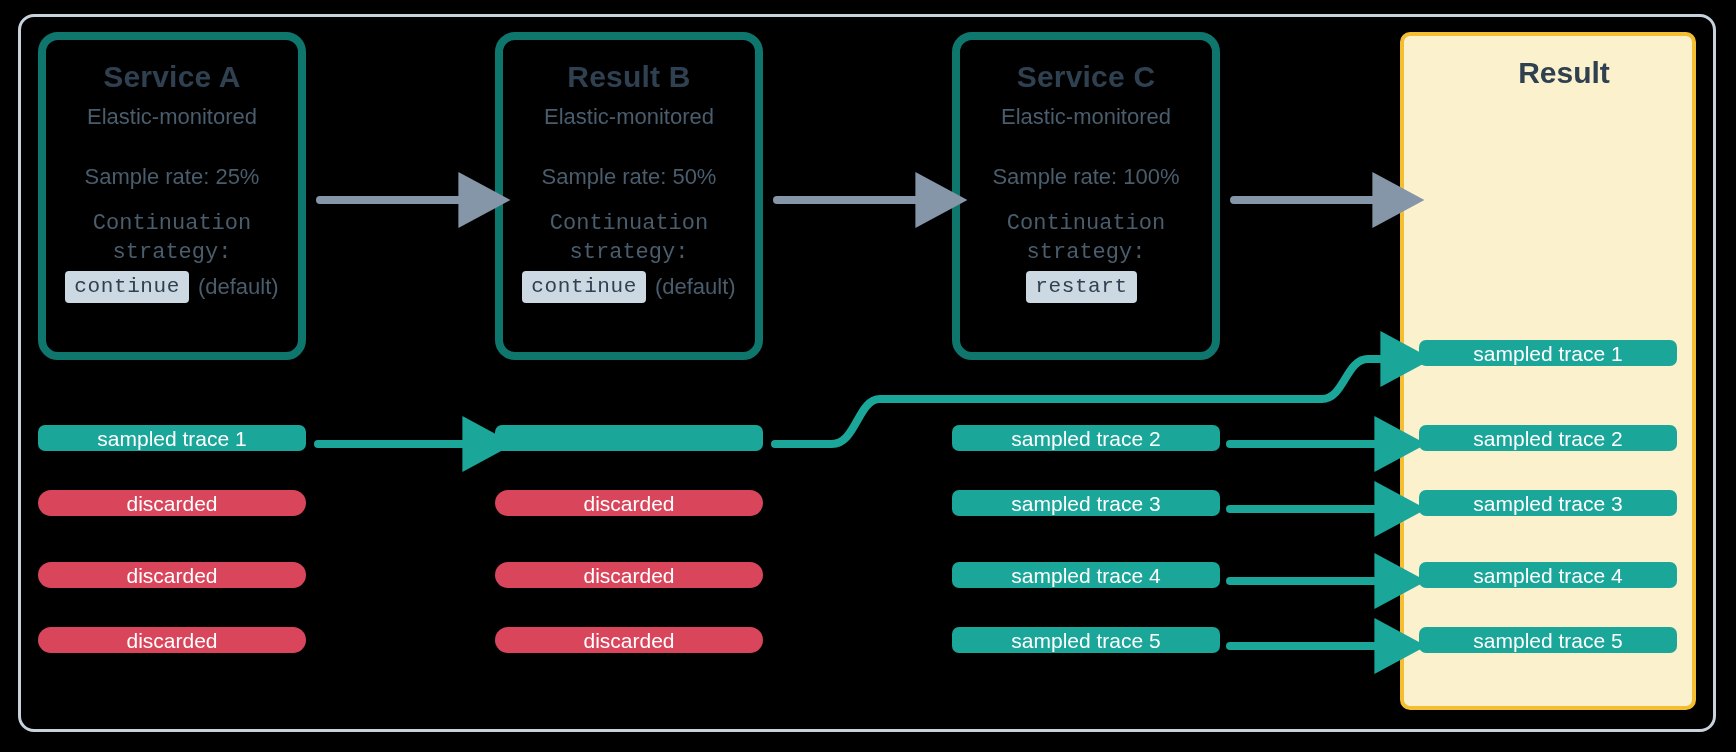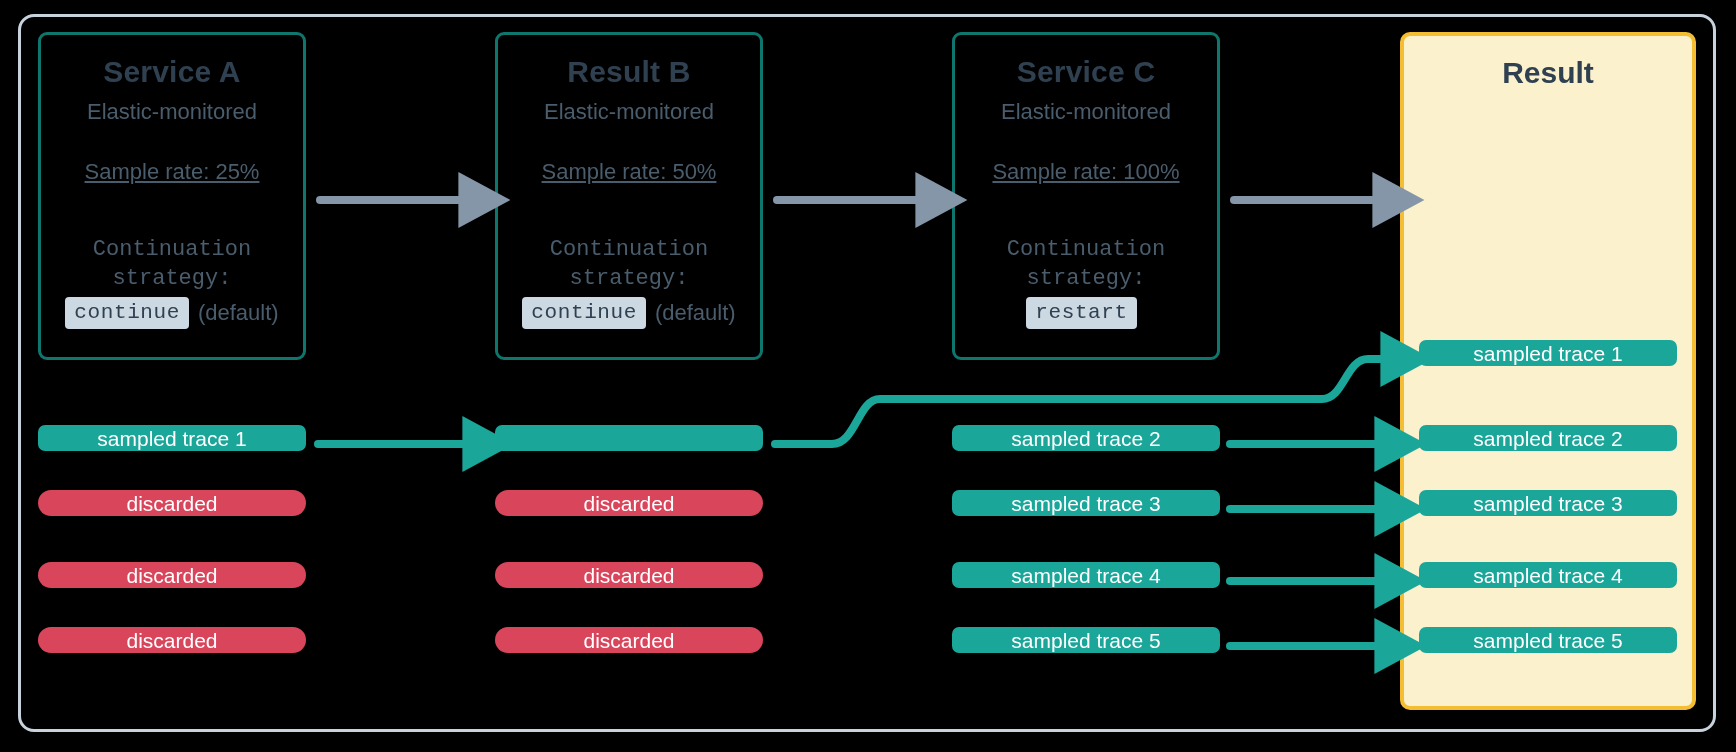--- a/index.html
+++ b/index.html
@@ -10,34 +10,34 @@
   
   #outer-frame{
     position:absolute;left:18px;top:14px;width:1698px;height:718px;
     border:3px solid #c7d2dd;border-radius:16px;box-sizing:border-box;
     background:transparent;
   }
 
   
   .service-box{
     position:absolute;top:32px;width:268px;height:328px;
-    border:3px solid #0f766e;border-radius:9px;box-sizing:border-box;
+    border:8px solid #0f766e;border-radius:20px;box-sizing:border-box;
     background:transparent;
     display:flex;flex-direction:column;align-items:center;
     padding-top:22px;
   }
   .svc-title{
     font-size:30px;font-weight:bold;color:#2f4050;letter-spacing:.2px;
     margin:0 0 14px 0;line-height:1;
   }
   .svc-sub{
     font-size:22px;color:#4a5d6d;line-height:1;margin:0 0 38px 0;
   }
   .svc-rate{
-    font-size:22px;color:#4a5d6d;line-height:1;margin:0 0 52px 0;text-decoration:underline;
+    font-size:22px;color:#4a5d6d;line-height:1;margin:0 0 21px 0;
   }
   .svc-strat-label{
     font-size:22px;color:#4a5d6d;line-height:1.32;text-align:center;
     margin:0 0 4px 0;
     font-family:Liberation Mono, monospace;
   }
   .svc-strat-row{
     display:flex;align-items:center;justify-content:flex-start;gap:9px;
     white-space:nowrap;
   }
@@ -48,21 +48,21 @@
   }
   .chip-note{font-size:22px;color:#4a5d6d;line-height:1;}
 
   
   #result-box{
     position:absolute;left:1400px;top:32px;width:296px;height:678px;
     background:#fcf1cd;border:4px solid #f5bd31;border-radius:10px;
     box-sizing:border-box;
   }
   #result-title{
-    position:absolute;left:0;top:22px;width:100%;text-align:center;
+    position:absolute;left:16px;top:22px;width:100%;text-align:center;
     font-size:30px;font-weight:bold;color:#2f4050;line-height:1;
   }
 
   
   .pill{
     position:absolute;height:26px;border-radius:7px;
     display:flex;align-items:center;justify-content:center;
     color:#fff;font-size:21px;line-height:1;box-sizing:border-box;
   }
   .pill.teal{background:#1ba69a;}

